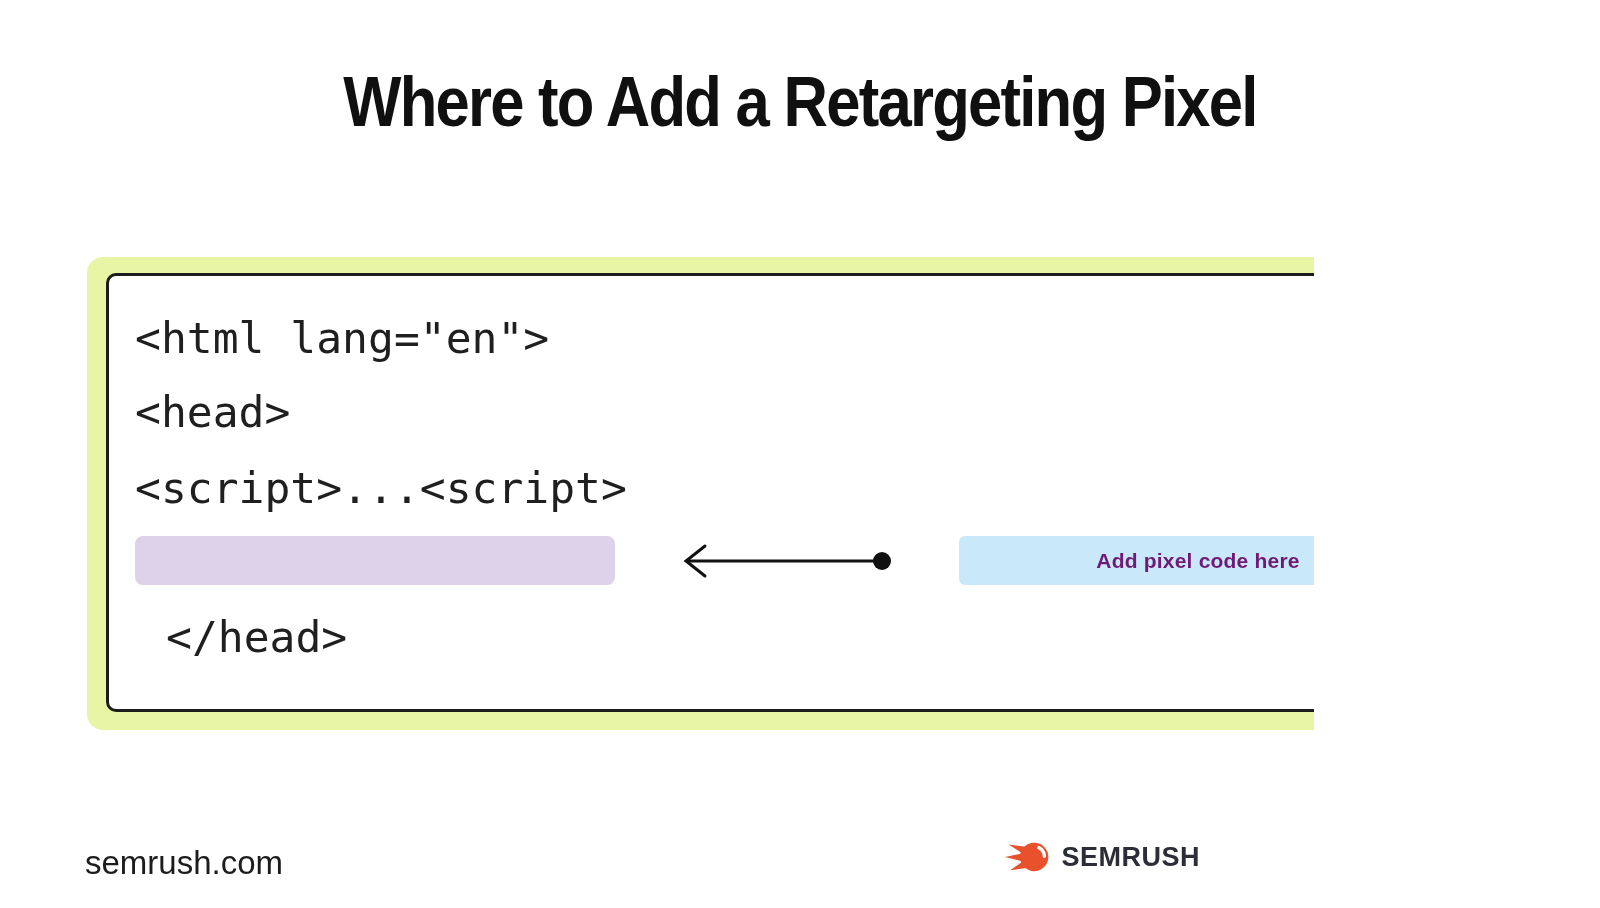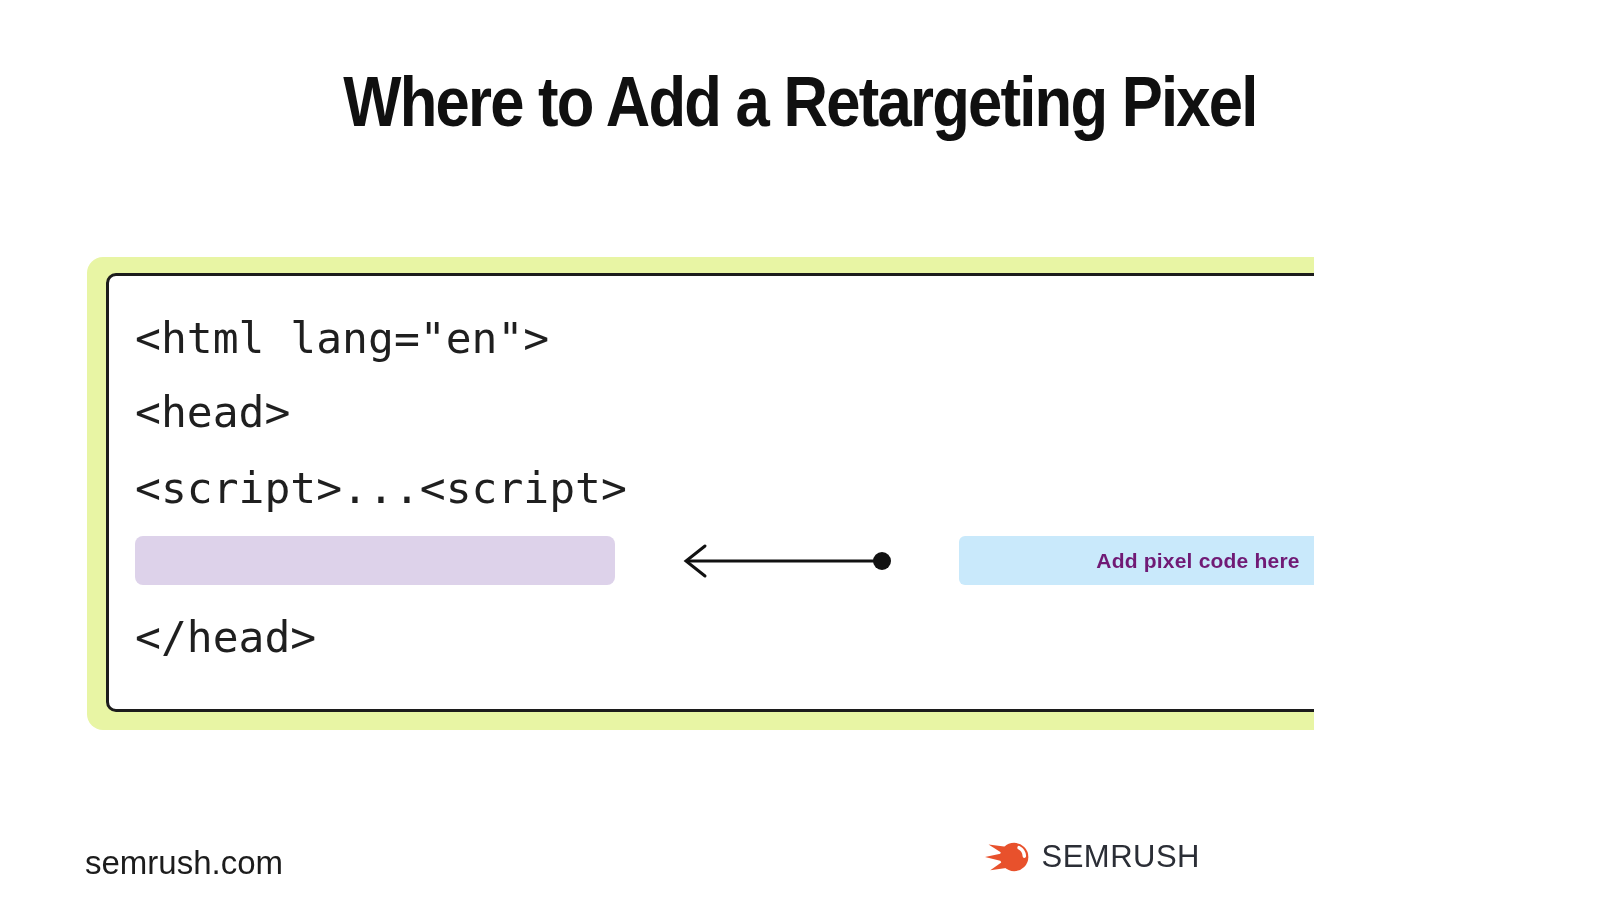--- a/index.html
+++ b/index.html
@@ -62,21 +62,21 @@
     left: 26px;
     font-family: "DejaVu Sans Mono", monospace;
     font-size: 43px;
     line-height: 50px;
     color: #1f1f1f;
     white-space: pre;
   }
   .code-line.l1 { top: 37px; }
   .code-line.l2 { top: 111px; }
   .code-line.l3 { top: 187px; }
-  .code-line.l4 { top: 336px; }
+  .code-line.l4 { top: 336px; margin-left: 31px; }
 
   .placeholder-bar {
     position: absolute;
     left: 26px;
     top: 260px;
     width: 480px;
     height: 49px;
     background: #ddd2ea;
     border-radius: 8px;
   }
@@ -120,22 +120,22 @@
     position: absolute;
     right: 114px;
     top: 836px;
     height: 42px;
     display: flex;
     align-items: center;
     gap: 10px;
   }
   .brand .flame { width: 46px; height: 40px; display: block; }
   .wordmark {
-    font-size: 31px;
-    font-weight: 400;
+    font-size: 27px;
+    font-weight: 700;
     letter-spacing: 0.5px;
     color: #2b2e36;
   }
 </style>
 </head>
 <body>
 
 <div class="canvas">
 
   <h1 class="title">Where to Add a Retargeting Pixel</h1>

